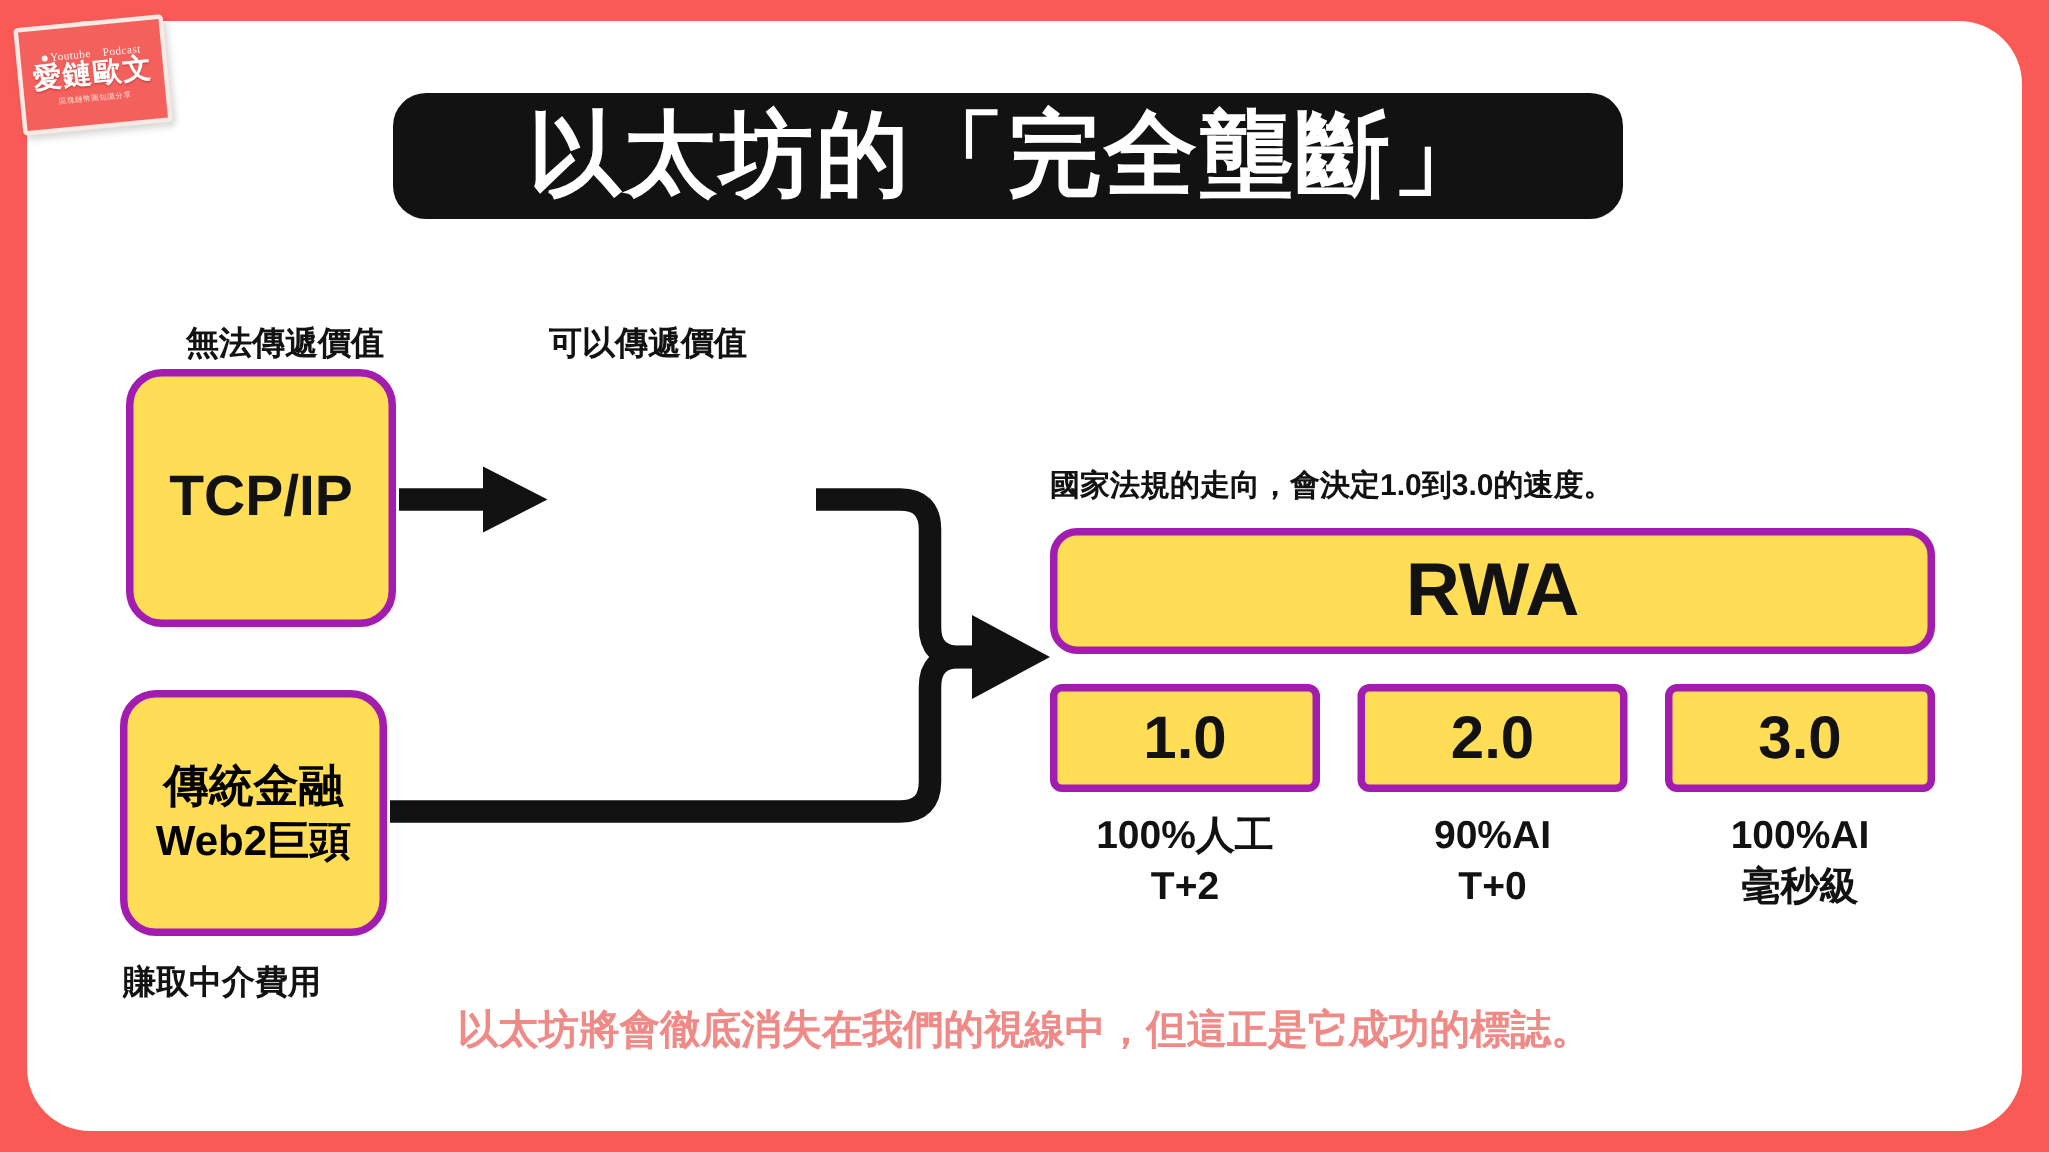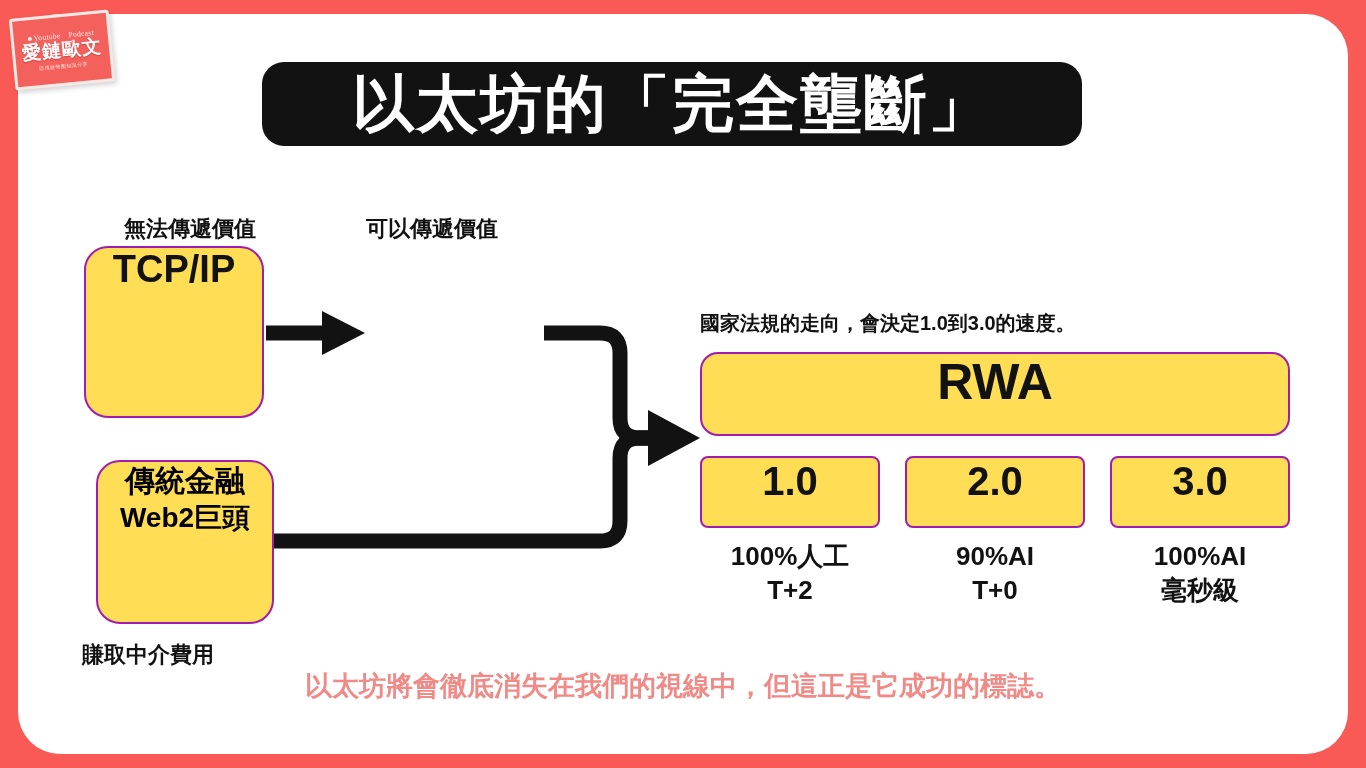--- a/index.html
+++ b/index.html
@@ -61,39 +61,39 @@
   }
   .title-text {
     color:#ffffff; font-size:62px; font-weight:bold;
     letter-spacing:2px; white-space:nowrap; line-height:1;
   }
 
   
   .node {
     position:absolute;
     background:#ffdd55;
-    border:2px solid #a21caf;
+    border:5px solid #a21caf;
     border-radius:24px;
     display:flex; flex-direction:column;
-    align-items:center; justify-content:flex-start;
+    align-items:center; justify-content:center;
     z-index:6;
   }
   .node-label { font-size:38px; font-weight:bold; color:#121212; line-height:1.15; white-space:nowrap; }
   .node-label.cjk { font-size:36px; }
 
   
   .caption {
     position:absolute; font-size:22px; font-weight:bold;
     color:#121212; white-space:nowrap; z-index:8;
   }
 
   
   #node-tcpip   { left:84px;  top:246px; width:180px; height:172px; }
   #node-eth     { left:364px; top:246px; width:178px; height:172px; }
-  #node-tradfi  { left:96px;  top:460px; width:178px; height:164px; }
+  #node-tradfi  { left:80px;  top:460px; width:178px; height:164px; }
 
   #cap-no-value  { left:84px;  top:214px;margin-left:40px; }
   #cap-can-value { left:366px; top:214px; }
   #cap-fee       { left:82px;  top:640px; }
 
   .tradfi-line1 { font-size:30px; font-weight:bold; line-height:1.25; }
   .tradfi-line2 { font-size:28px; font-weight:bold; line-height:1.25; }
 
   
   #rwa-note {

